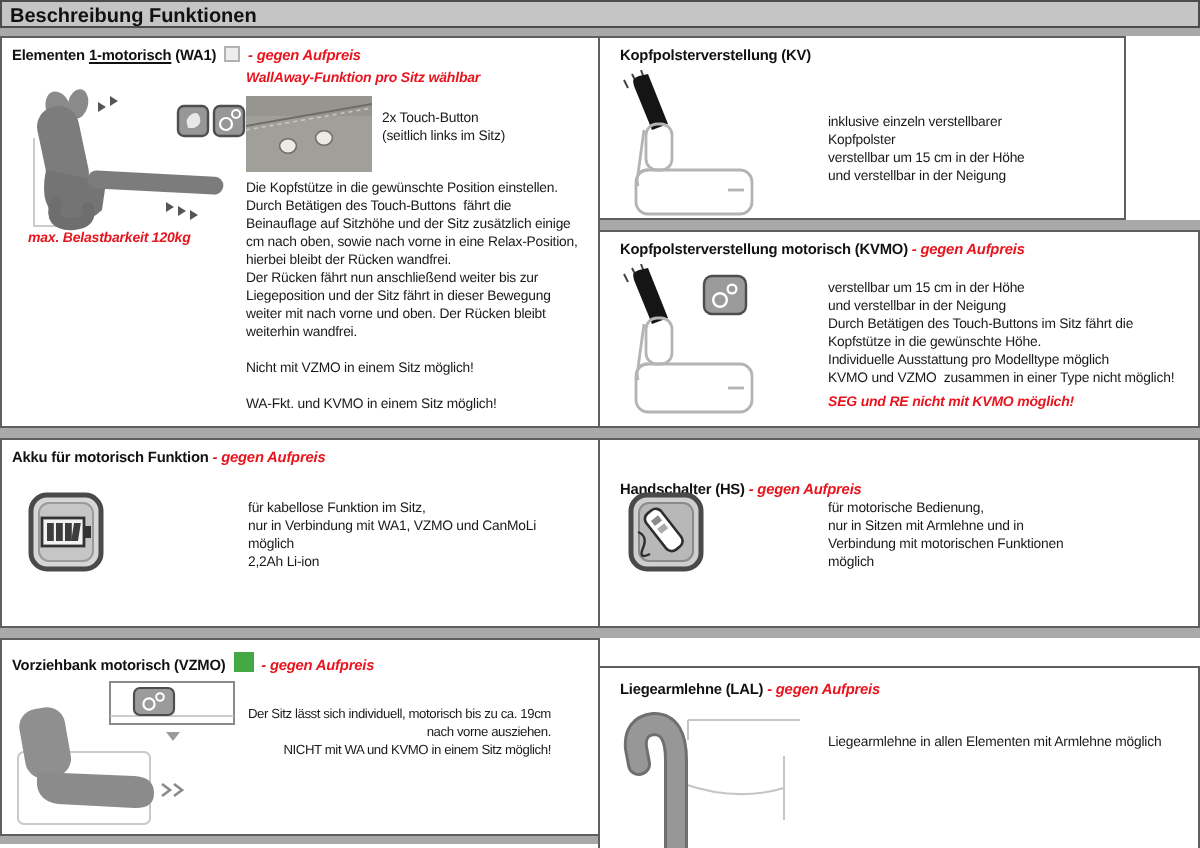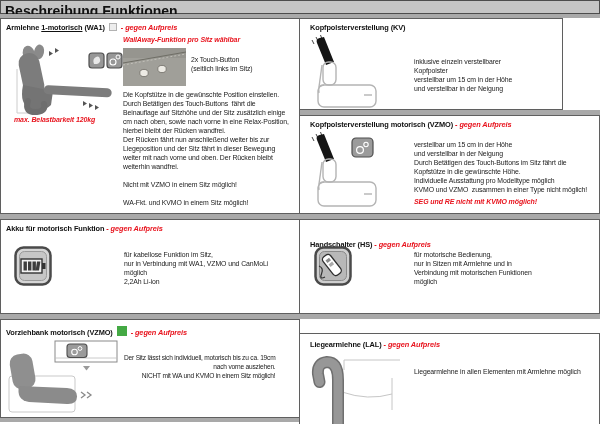--- a/index.html
+++ b/index.html
@@ -1,20 +1,20 @@
 <!DOCTYPE html>
 <html style="--accent_red: #e8141e; --swatch_green: #44a944; --header_bg: #c5c5c5; --gutter: #a9a9a9;"><head>
 <meta charset="utf-8">
 <style>
   html,body{margin:0;padding:0;}
   body{font-family:"Liberation Sans","DejaVu Sans",sans-serif;background:#fff;}
   .page{position:relative;width:600px;height:424px;background:#fff;overflow:hidden;}
   .hdr{position:absolute;left:0;top:0;width:600px;height:14px;box-sizing:border-box;
        background:var(--header_bg,#c5c5c5);border:1px solid #4c4c4c;
-       font-size:14px;font-weight:bold;color:#111;padding:2px 0 0 4px;}
+       font-size:10px;font-weight:bold;color:#111;padding:2px 0 0 4px;}
   .band{position:absolute;background:var(--gutter,#a9a9a9);}
   .cell{position:absolute;box-sizing:border-box;background:#fff;border:1px solid #5f5f5f;overflow:hidden;}
   .title{position:absolute;font-size:7.4px;font-weight:bold;color:#111;white-space:nowrap;letter-spacing:-0.1px;}
   .u{text-decoration:underline;}
   .red{color:var(--accent_red,#e8141e);font-style:italic;}
   .body{position:absolute;font-size:6.9px;line-height:9px;color:#1a1a1a;
         white-space:pre;letter-spacing:-0.1px;}
   .tight{font-size:6.6px;letter-spacing:-0.2px;}
   .note{position:absolute;font-size:7px;font-weight:bold;white-space:pre;letter-spacing:-0.1px;}
   .sq{display:inline-block;width:6px;height:6px;border:1px solid #b2b2b2;background:#ededed;
@@ -31,21 +31,21 @@
   <div class="hdr">Beschreibung Funktionen</div>
 
   <div class="band" style="left:0;top:14px;width:600px;height:4px;"></div>
   <div class="band" style="left:299px;top:110px;width:301px;height:5px;"></div>
   <div class="band" style="left:0;top:214px;width:600px;height:5px;"></div>
   <div class="band" style="left:0;top:314px;width:600px;height:5px;"></div>
   <div class="band" style="left:0;top:418px;width:600px;height:4px;"></div>
 
   <div class="cell" style="left:0;top:18px;width:300px;height:196px;">
     <div class="title" style="left:5px;top:4px;">
-      <span>Armlehne</span>
+      <span>Elementen</span>
       <span class="u">1-motorisch</span>
       <span>(WA1)</span>
       <span class="sq"></span>
       <span class="red">- gegen Aufpreis</span>
     </div>
 
     <svg style="left:6px;top:24px;" width="118" height="74" viewBox="0 0 118 74">
       <path d="M10 26 V70 H36" stroke="#cccccc" stroke-width="1" fill="none"></path>
       <ellipse cx="22" cy="11" rx="6" ry="8.5" fill="#8a8a8a" transform="rotate(-18 22 11)"></ellipse>
       <ellipse cx="32" cy="9" rx="5" ry="7.5" fill="#8a8a8a" transform="rotate(12 32 9)"></ellipse>
@@ -107,21 +107,21 @@
       </g>
     </svg>
     <div class="body" style="left:114px;top:38px;">inklusive einzeln verstellbarer
 Kopfpolster
 verstellbar um 15 cm in der Höhe
 und verstellbar in der Neigung</div>
   </div>
 
   <div class="cell" style="left:299px;top:115px;width:301px;height:99px;">
     <div class="title" style="left:10px;top:4px;">
-      <span>Kopfpolsterverstellung motorisch (VZMO)</span>
+      <span>Kopfpolsterverstellung motorisch (KVMO)</span>
       <span class="red">- gegen Aufpreis</span>
     </div>
     <svg style="left:10px;top:16px;" width="72" height="80" viewBox="0 0 72 80">
       <path d="M4 9 l-2 -4 M8 6 l-2 -4 M12 4 l-1.5 -4" stroke="#444" stroke-width="1"></path>
       <path d="M16 30 L7 8 Q5.5 4 9.5 3 L14 2 L24 27 Z" fill="#151515"></path>
       <g fill="none" stroke="#b4b4b4" stroke-width="1.4">
         <rect x="13" y="27" width="13" height="23" rx="5.5"></rect>
         <path d="M12 30 L9 52"></path>
         <rect x="8" y="50" width="58" height="24" rx="6"></rect>
         <path d="M9 58 Q7 50 14 50"></path>

